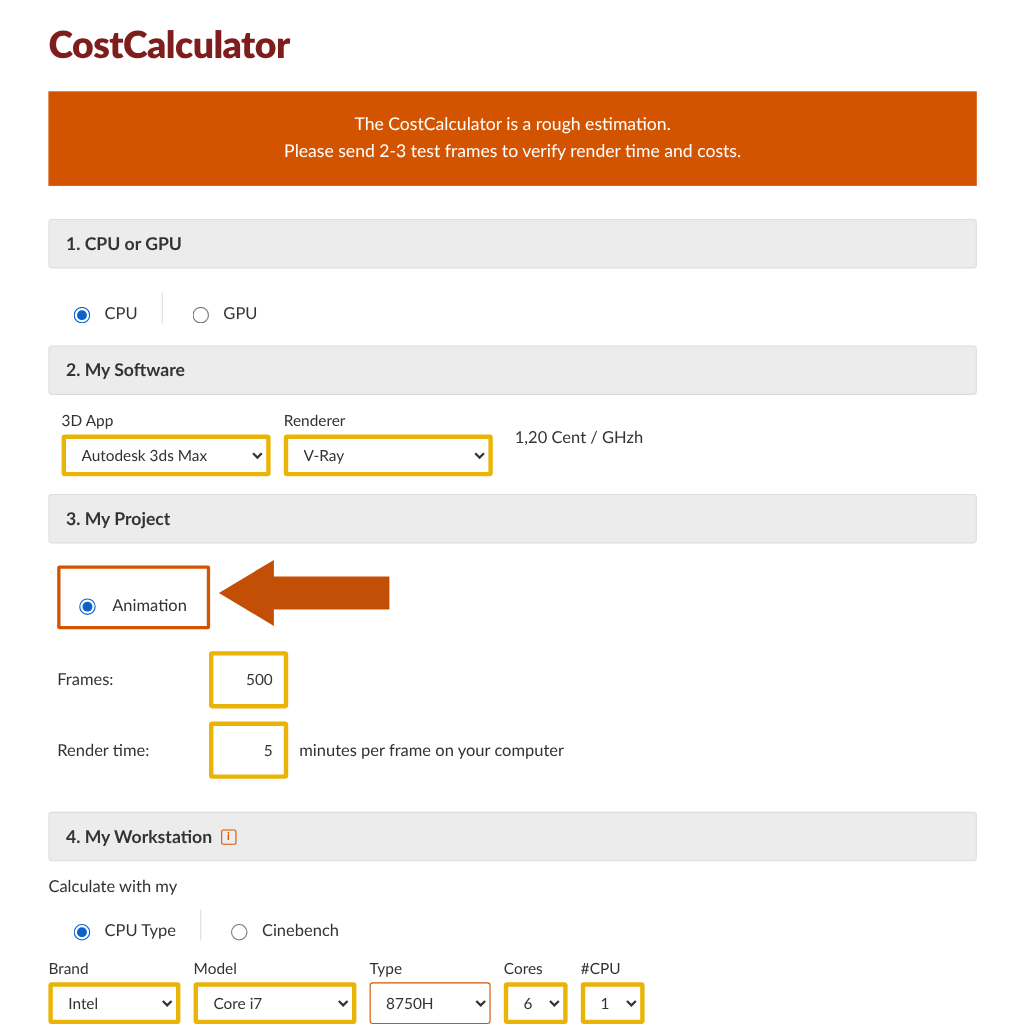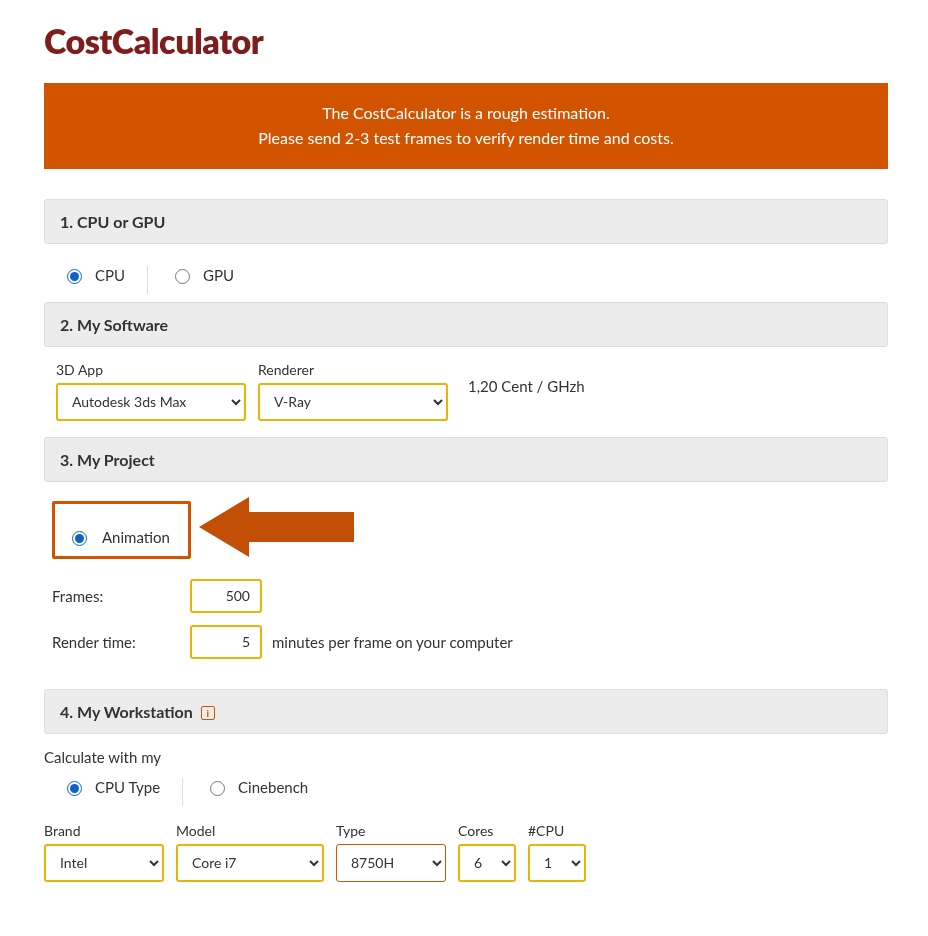--- a/index.html
+++ b/index.html
@@ -48,22 +48,22 @@
     color: #D35400;
     font-size: 10px;
     line-height: 12px;
     text-align: center;
     border-radius: 2px;
     vertical-align: middle;
     margin-left: 4px;
   }
   .radio-row {
     display: flex;
-    align-items: flex-start;
-    padding: 8px 0 8px 18px;
+    align-items: flex-end;
+    padding: 8px 0 20px 18px;
     gap: 0;
   }
   .radio-item {
     display: flex;
     align-items: center;
     gap: 10px;
     font-size: 15px;
   }
   .radio-sep {
     width: 1px;
@@ -87,21 +87,21 @@
     display: flex;
     flex-direction: column;
     gap: 5px;
   }
   .field label {
     font-size: 14px;
     color: #333;
   }
   select, input[type="text"] {
     height: 38px;
-    border: 2px solid #eab308;
+    border: 4px solid #eab308;
     border-radius: 3px;
     padding: 0 10px;
     font-size: 14px;
     font-family: inherit;
     background: #fff;
     color: #333;
   }
   input[type="text"] { text-align: right; padding: 0 10px; }
   .price-text {
     font-size: 15px;
@@ -133,21 +133,21 @@
     align-items: center;
     gap: 0;
     margin-bottom: 12px;
   }
   .kv-row .klabel {
     width: 138px;
     font-size: 15px;
   }
   .kv-row input[type="text"] {
     width: 72px;
-    height: 34px;
+    height: 52px;
   }
   .kv-row .suffix {
     margin-left: 10px;
     font-size: 15px;
   }
   
   .ws-label {
     font-size: 15px;
     margin-bottom: 4px;
     margin-top: 4px;

